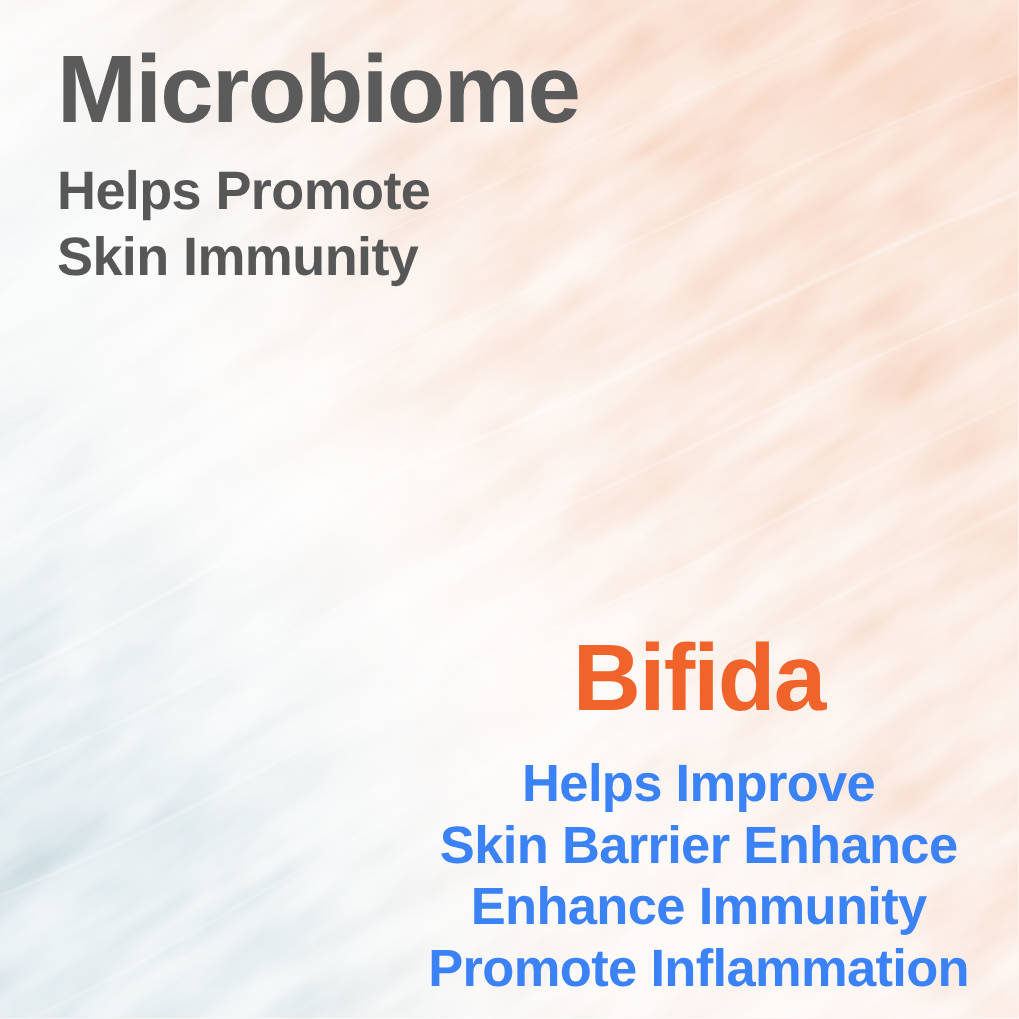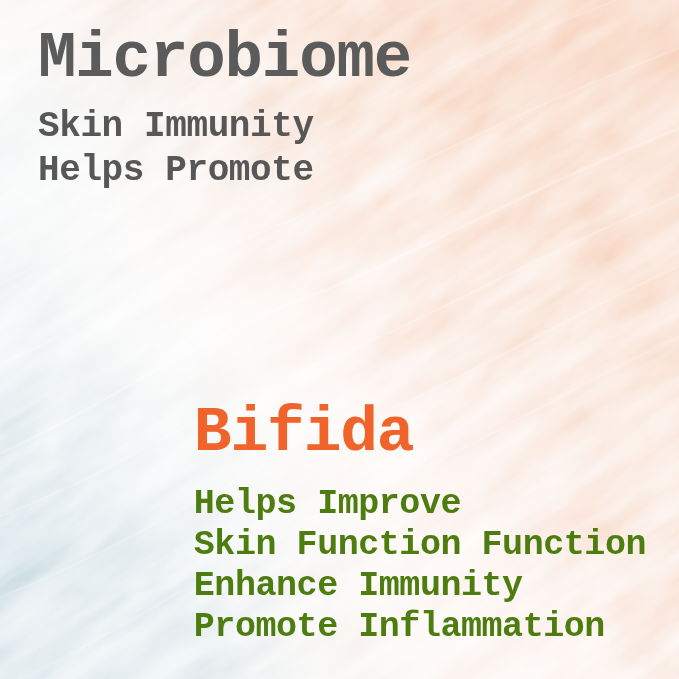--- a/index.html
+++ b/index.html
@@ -5,21 +5,21 @@
   html, body {
     margin: 0;
     padding: 0;
     background: #ffffff;
   }
   #poster {
     position: relative;
     width: 679px;
     height: 679px;
     overflow: hidden;
-    font-family: Liberation Mono, monospace;
+    font-family: Liberation Sans, sans-serif;
     -webkit-font-smoothing: antialiased;
   }
 
   
   .bg-layer {
     position: absolute;
     inset: 0;
     pointer-events: none;
   }
   
@@ -89,40 +89,40 @@
     line-height: 44px;
     font-weight: 600;
     letter-spacing: -0.4px;
     color: #575757;
   }
   .sub-gray .line { display: block; }
 
   .block-bottom {
     position: absolute;
     right: 33px;
-    bottom: 31px;
-    text-align: left;
+    bottom: 13px;
+    text-align: center;
   }
   .heading-orange {
     margin: 0;
     font-size: 63px;
     line-height: 68px;
     font-weight: 700;
     letter-spacing: -1.2px;
     color: #f0632b;
   }
   .list-orange {
     margin: 16px 0 0 0;
     padding: 0;
     list-style: none;
     font-size: 35px;
     line-height: 41px;
     font-weight: 600;
     letter-spacing: -0.45px;
-    color: #4d7c0f;
+    color: #3b82f6;
   }
   .list-orange li { display: block; }
 </style>
 </head>
 <body>
 
 <div id="poster">
 
   <div class="bg-layer bg-base"></div>
   <div class="bg-layer bg-warm"></div>
@@ -187,28 +187,28 @@
       </g>
     </svg>
   </div>
 
   <div class="bg-layer bg-sheen"></div>
   <div class="bg-layer bg-soft"></div>
 
   <div class="block-top">
     <h1 class="heading-gray">Microbiome</h1>
     <p class="sub-gray">
+      <span class="line">Helps Promote</span>
       <span class="line">Skin Immunity</span>
-      <span class="line">Helps Promote</span>
     </p>
   </div>
 
   <div class="block-bottom">
     <h2 class="heading-orange">Bifida</h2>
     <ul class="list-orange">
       <li>Helps Improve</li>
-      <li>Skin Function Function</li>
+      <li>Skin Barrier Enhance</li>
       <li>Enhance Immunity</li>
       <li>Promote Inflammation</li>
     </ul>
   </div>
 
 </div>
 
 </body></html>

